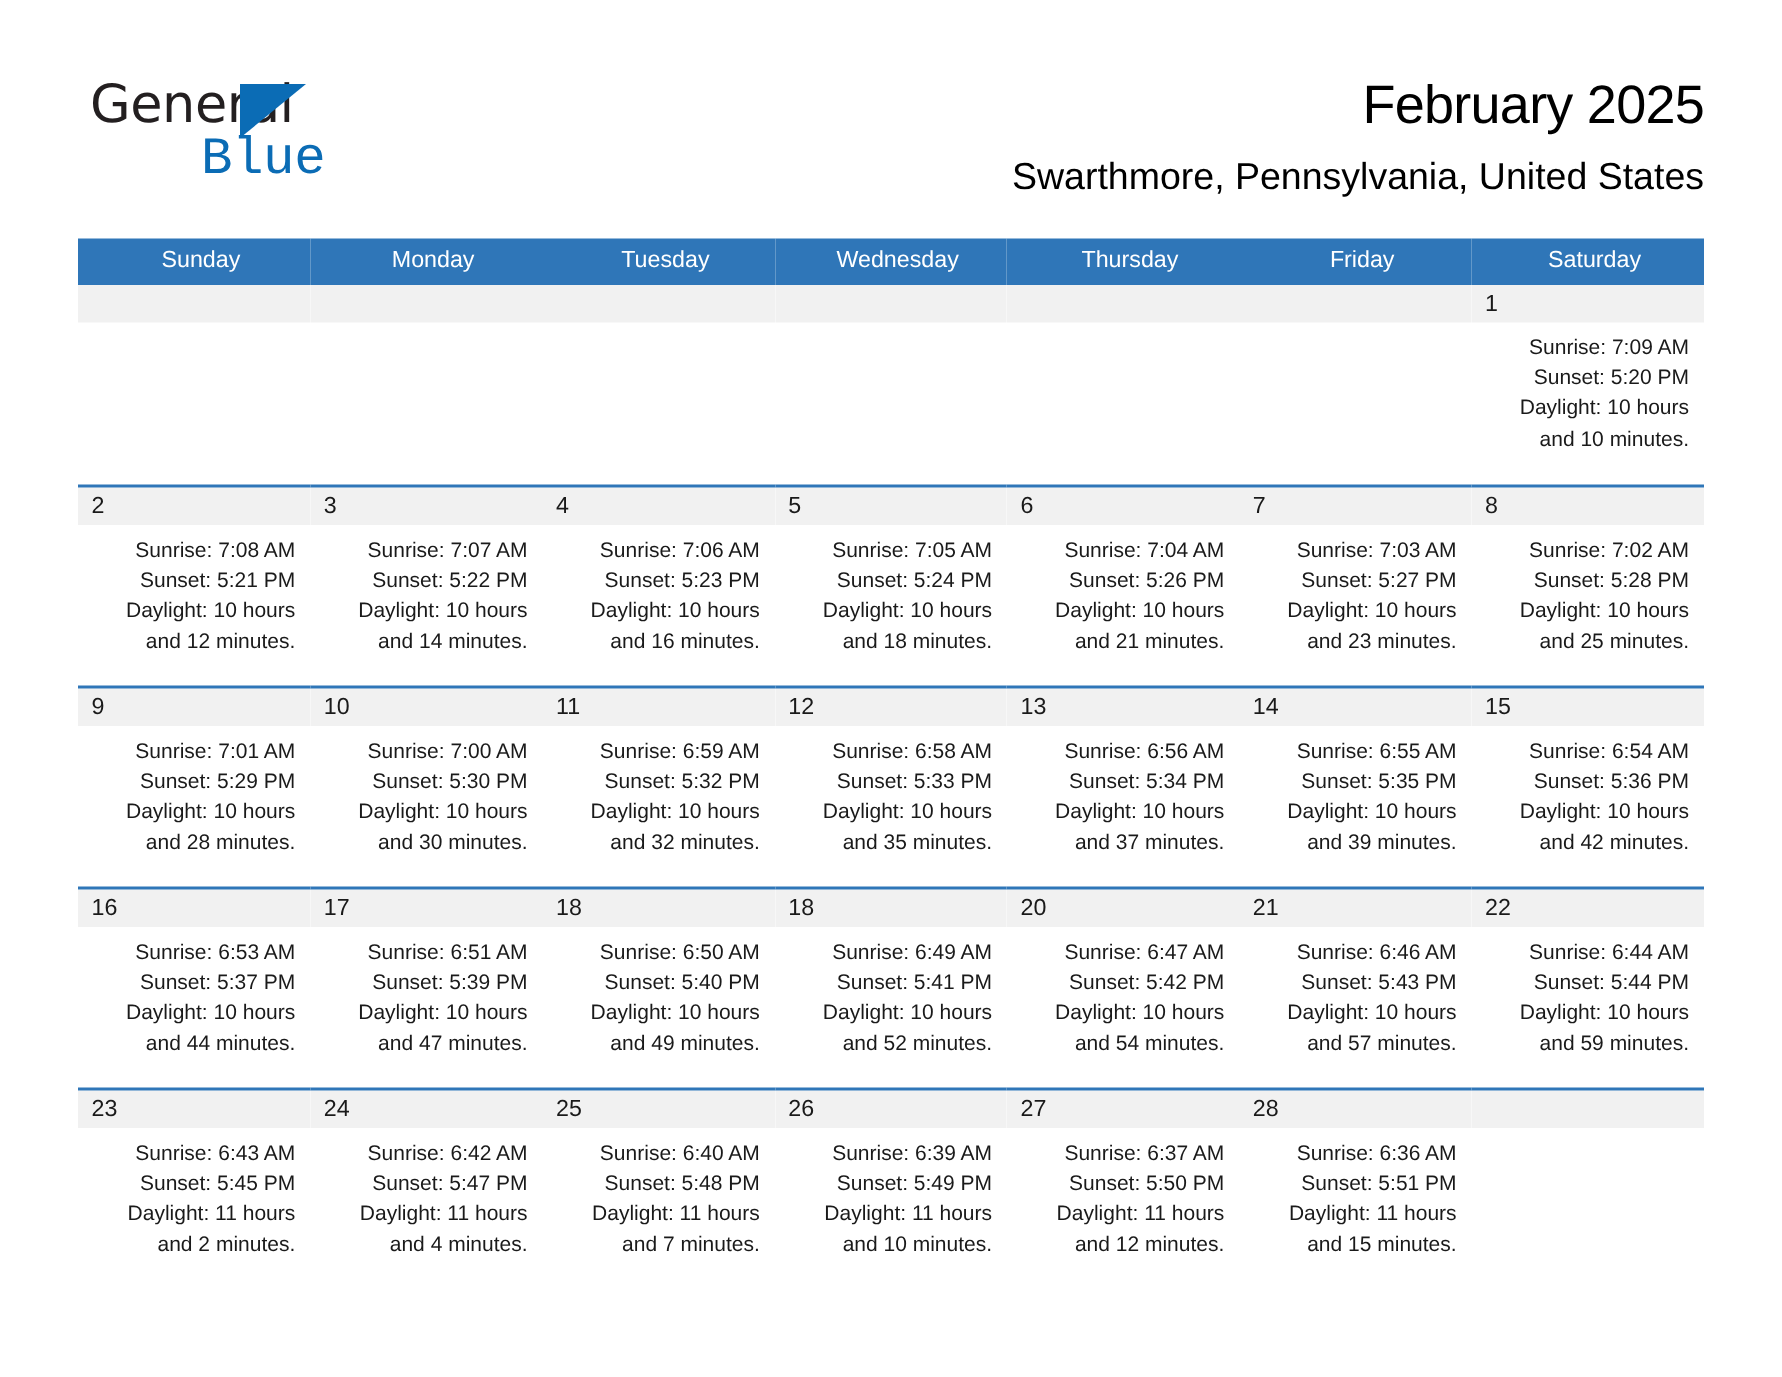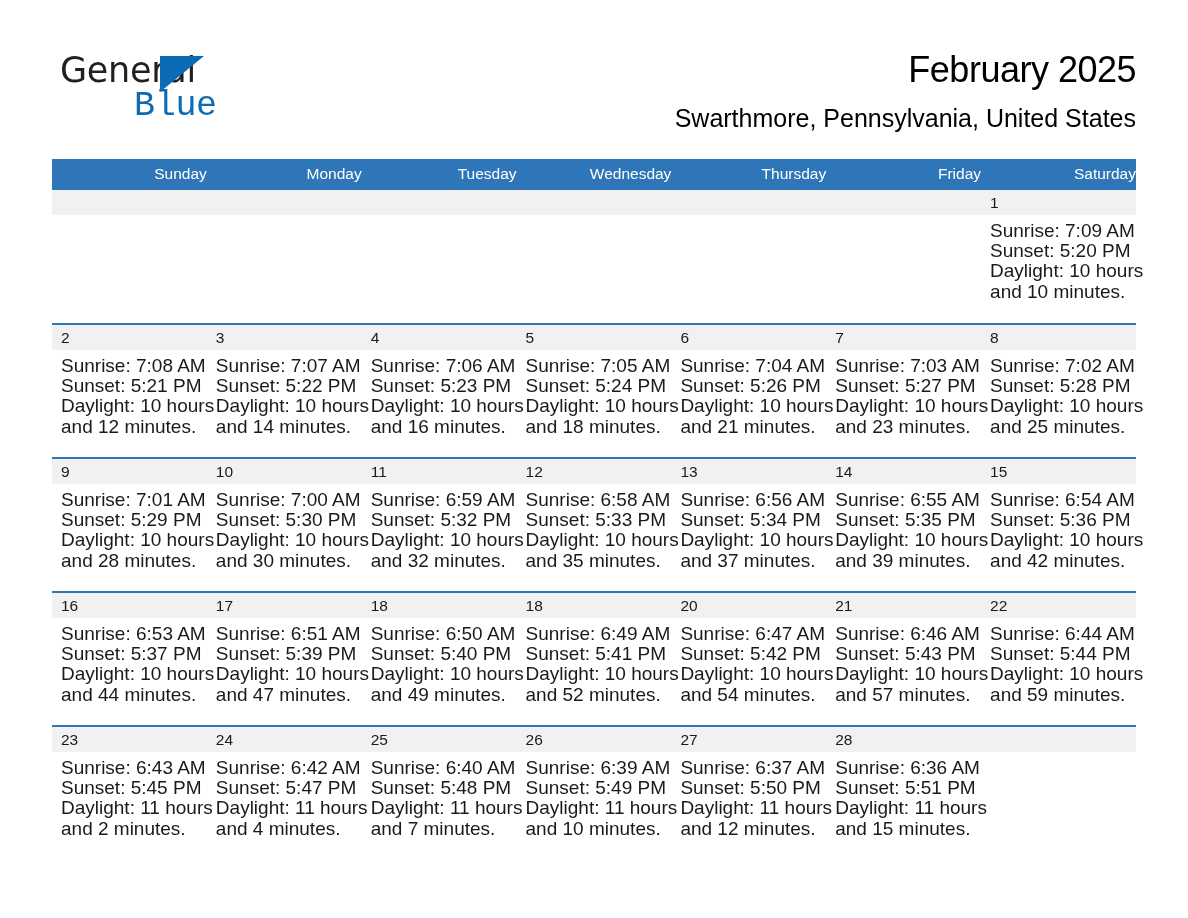--- a/index.html
+++ b/index.html
@@ -94,21 +94,21 @@
     top: 159px;
     width: 1084px;
     border-collapse: collapse;
     table-layout: fixed;
   }
   .calendar th {
     background: #2f76b8;
     color: #ffffff;
     font-size: 15.5px;
     font-weight: 400;
-    text-align: right;
+    text-align: center;
     padding: 7px 0 8px 9px;
     height: 30px;
     line-height: 16px;
   }
   .calendar td {
     vertical-align: top;
     padding: 0;
     height: 134px;
     border-top: 2px solid #2f76b8;
     background: #ffffff;
@@ -120,23 +120,24 @@
     background: #f1f1f1;
     height: 25px;
     padding: 2px 0 0 9px;
     font-size: 15.5px;
     line-height: 22px;
     color: #1a1a1a;
   }
   .daynum-band.empty { background: #f1f1f1; }
   .cell-body {
     padding: 6px 10px 0 9px;
-    font-size: 19px;
+    font-size: 14px;
     line-height: 20.2px;
     color: #1a1a1a;
+    text-align: right;
   }
   .cell-body div { white-space: nowrap; }
   td.blank .daynum-band { background: #f1f1f1; }
   td.blank .cell-body { visibility: hidden; }
 </style>
 </head>
 <body>
 
 <div id="page">
 

